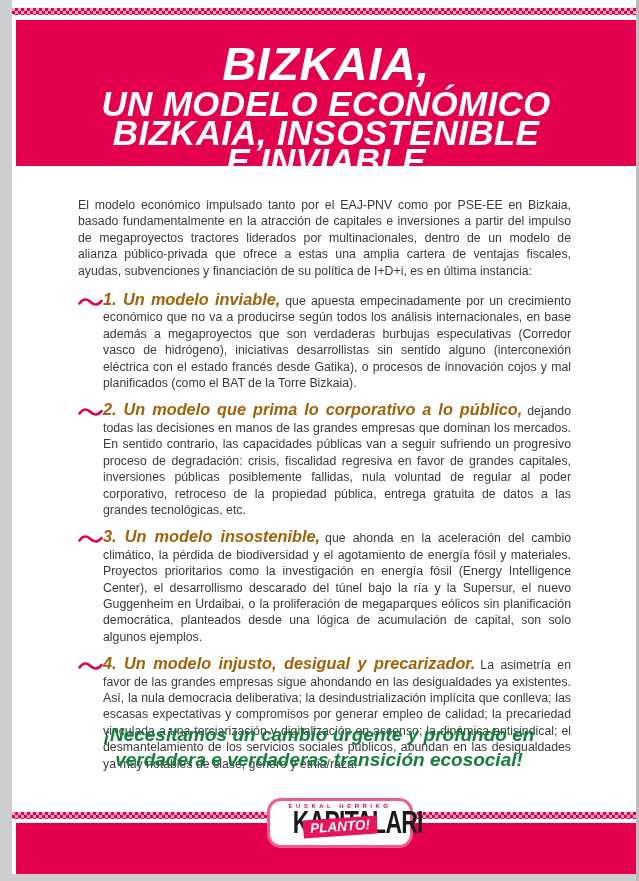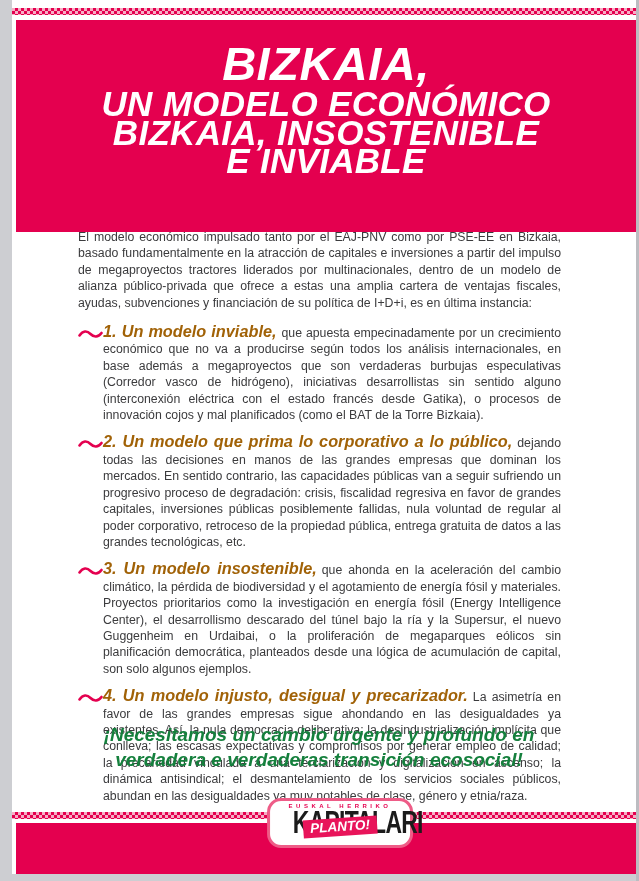--- a/index.html
+++ b/index.html
@@ -10,30 +10,30 @@
 
   
   .stitch{position:absolute;left:0;right:0;height:7px;background-color:#f6aec5;
     background-image:
       linear-gradient(45deg,#e4004f 25%,transparent 25%,transparent 75%,#e4004f 75%),
       linear-gradient(45deg,#e4004f 25%,transparent 25%,transparent 75%,#e4004f 75%);
     background-position:0 0,3px 3px;background-size:6px 6px;}
   .stitch-top{top:8px;}
   .stitch-bottom{top:812px;}
 
-  .band-top{position:absolute;top:20px;left:4px;right:0;height:212px;background:#e4004f;
+  .band-top{position:absolute;top:20px;left:4px;right:0;height:146px;background:#e4004f;
             text-align:center;color:#fff;}
   .band-bottom{position:absolute;top:823px;left:4px;right:0;bottom:0;background:#e4004f;}
 
   .title{margin:0;padding-top:18px;font-size:47px;line-height:52px;font-weight:700;
          font-style:italic;letter-spacing:0.5px;}
   .subtitle-line{font-size:35px;line-height:28.5px;font-weight:700;font-style:italic;letter-spacing:0.3px;}
 
-  .content{position:absolute;top:197px;left:66px;right:75px;color:#3b3b3d;
-           font-size:12.3px;line-height:16.4px;text-align:justify;margin-top:32px;}
+  .content{position:absolute;top:197px;left:66px;right:65px;color:#3b3b3d;
+           font-size:12.3px;line-height:16.4px;text-align:justify;}
   .intro{margin:0 0 12px 0;}
 
   .item{display:flex;margin-top:10px;}
   .tilde{flex:0 0 25px;padding-top:4px;}
   .item-text{flex:1;margin:0;}
   .item-title{color:#a16207;font-weight:700;font-style:italic;font-size:16.3px;margin-right:5px;}
 
   .cta{position:absolute;top:722px;left:40px;right:50px;text-align:center;color:#15803d;
        font-weight:700;font-style:italic;font-size:19px;line-height:25px;}
 

